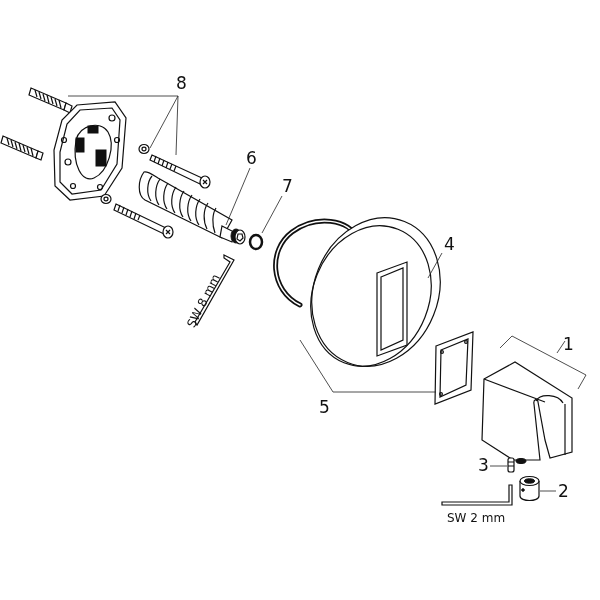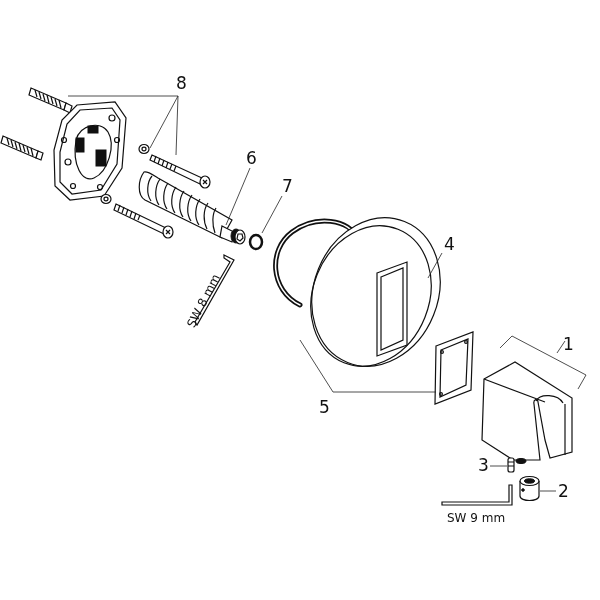--- a/index.html
+++ b/index.html
@@ -151,13 +151,13 @@
 <span class="lbl" style="left:176px; top:75px;">8</span>
 <span class="lbl" style="left:246px; top:150px;">6</span>
 <span class="lbl" style="left:282px; top:178px;">7</span>
 <span class="lbl" style="left:444px; top:236px;">4</span>
 <span class="lbl" style="left:319px; top:399px;">5</span>
 <span class="lbl" style="left:563px; top:336px;">1</span>
 <span class="lbl" style="left:478px; top:457px;">3</span>
 <span class="lbl" style="left:558px; top:483px;">2</span>
 
 <span class="tool-lbl rot" style="left:185px; top:324px;">SW 8 mm</span>
-<span class="tool-lbl" style="left:447px; top:512px;">SW 9 mm</span>
+<span class="tool-lbl" style="left:447px; top:512px;">SW 2 mm</span>
 
 </body></html>

